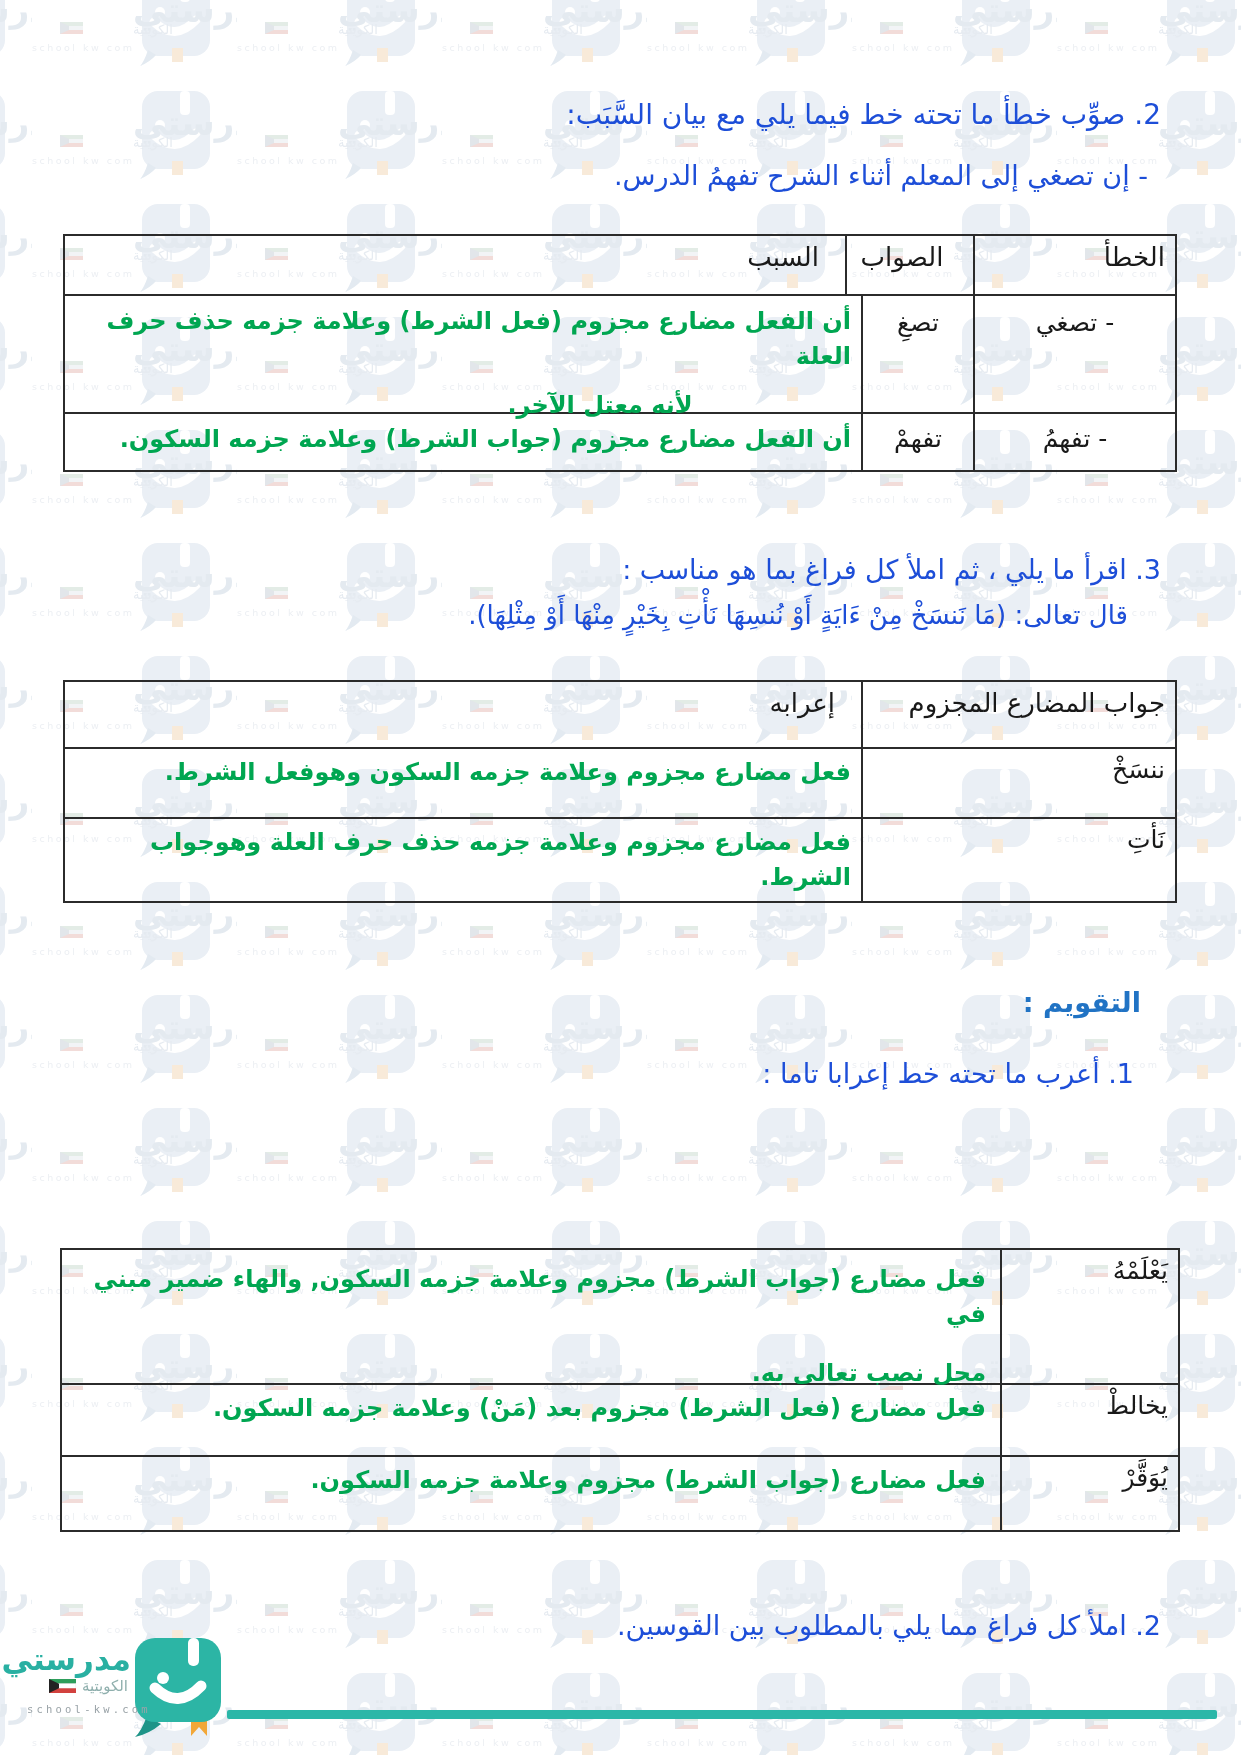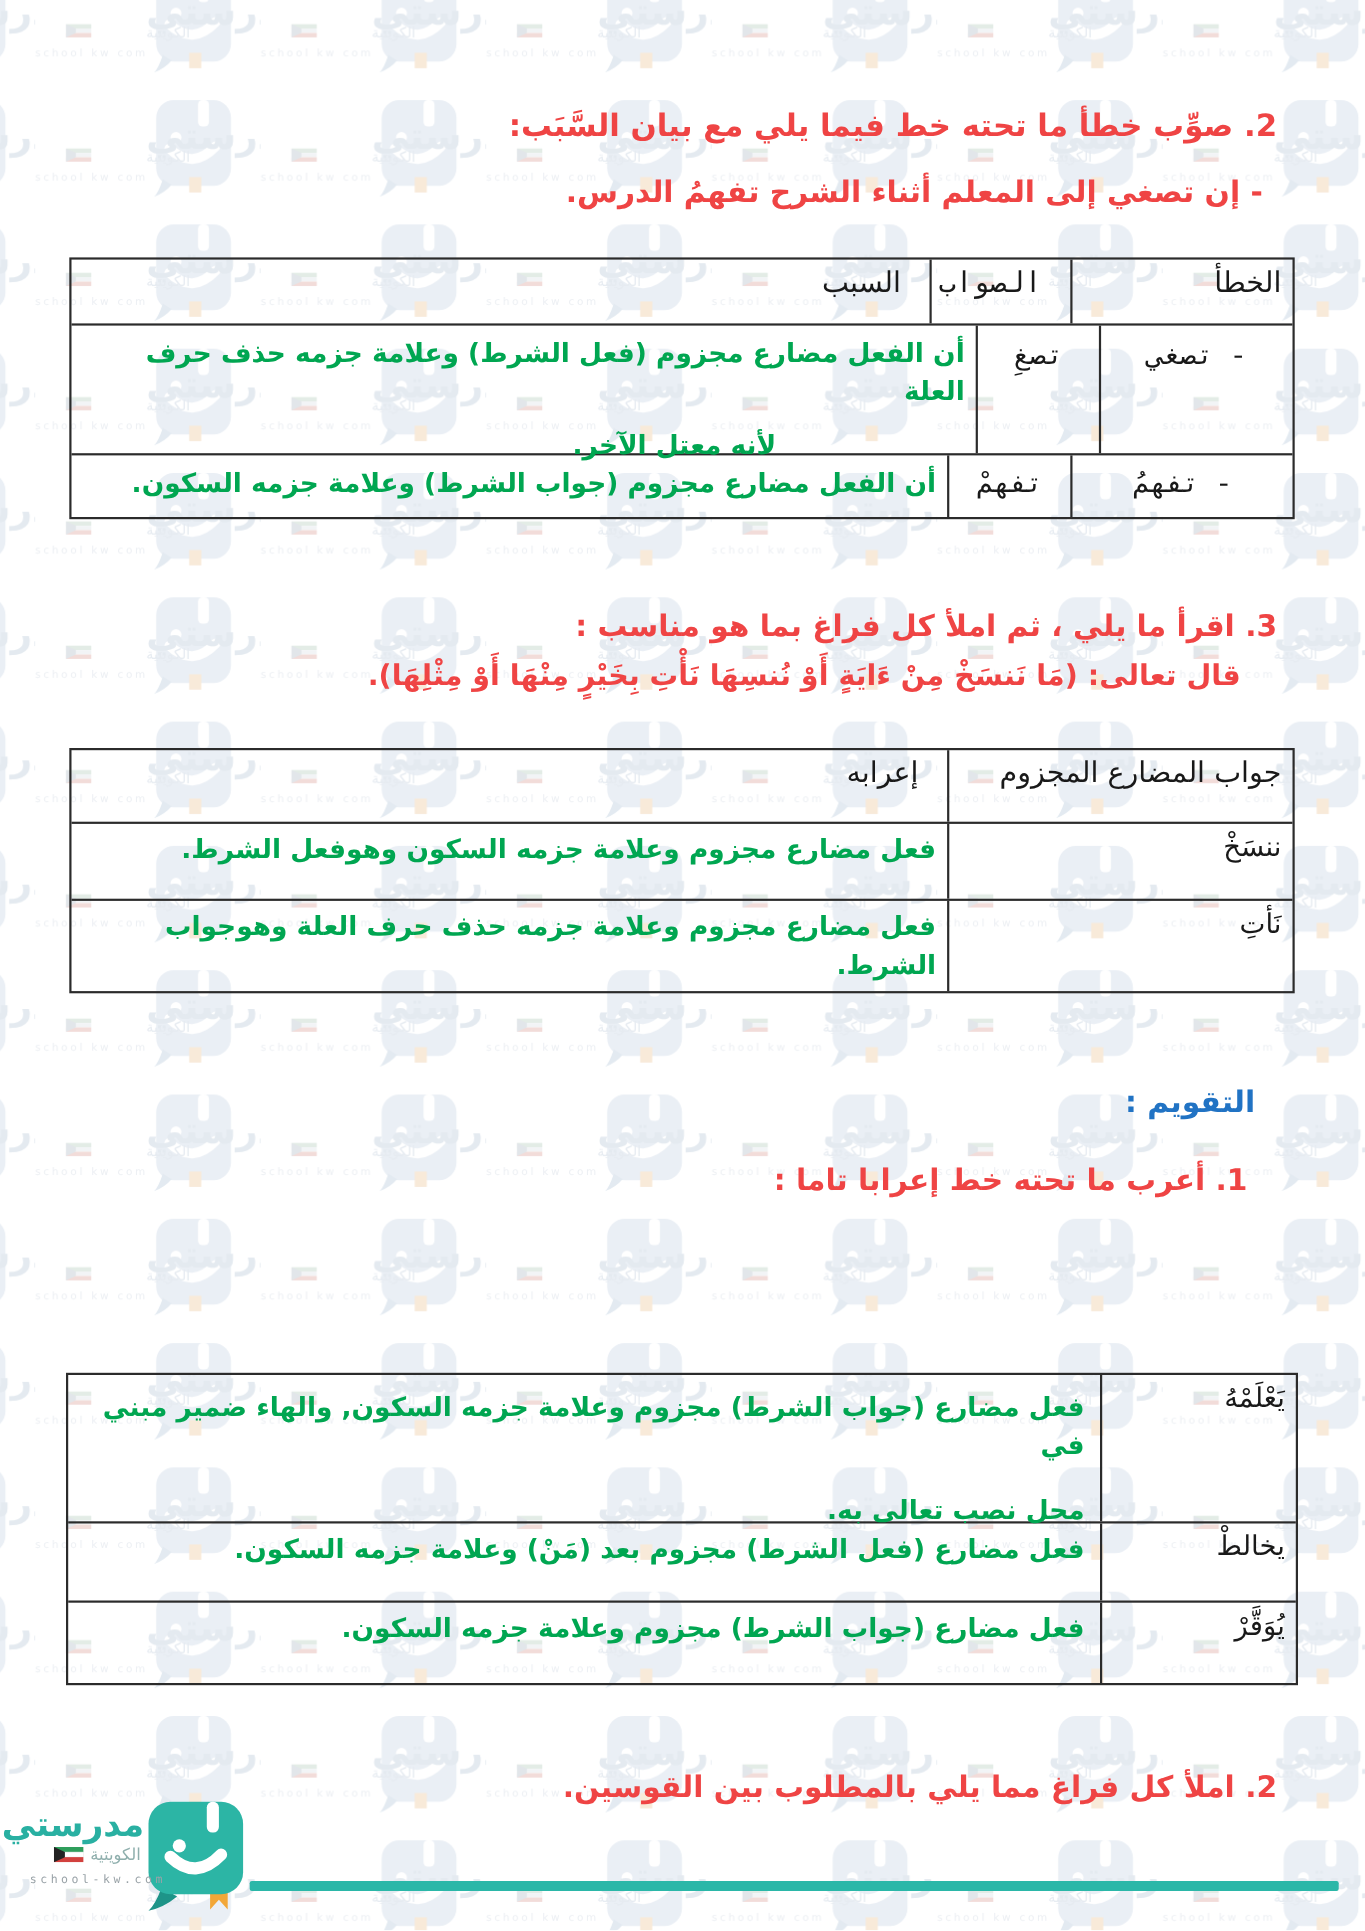--- a/index.html
+++ b/index.html
@@ -1,28 +1,28 @@
 <!DOCTYPE html>
 <html lang="ar"><head>
 <meta charset="utf-8">
 <style>
   html,body{margin:0;padding:0;background:#ffffff;}
   .page{position:relative;width:1241px;height:1755px;background:#ffffff;overflow:hidden;
         font-family:"DejaVu Sans",sans-serif;}
   .wm-layer{position:absolute;left:0;top:0;z-index:0;}
   .content{position:absolute;left:0;top:0;width:100%;height:100%;z-index:1;}
-  .abs-line{position:absolute;direction:rtl;white-space:nowrap;font-size:27px;color:#ef4444;line-height:1.35;font-weight:bold;}
+  .abs-line{position:absolute;direction:rtl;white-space:nowrap;font-size:27px;color:#1d4ed8;line-height:1.35;}
   .blue{color:#2173c4;font-weight:bold;}
   .tbl{position:absolute;direction:rtl;border:2px solid #2b2b2b;display:flex;flex-direction:column;box-sizing:border-box;}
   .tr{display:flex;flex-direction:row;box-sizing:border-box;border-bottom:2px solid #2b2b2b;}
   .tr:last-child{border-bottom:none;}
   .td{box-sizing:border-box;border-left:2px solid #2b2b2b;padding:6px 10px;font-size:25px;color:#191919;
       direction:rtl;text-align:right;}
   .td:last-child{border-left:none;}
-  .center{text-align:center;font-family:Liberation Mono, monospace;}
+  .center{text-align:center;}
   .green{color:#00a651;font-weight:bold;font-size:24px;line-height:1.45;}
   .l2-shift{display:block;text-align:center;padding-left:274px;margin-top:14px;}
   .l2-right{display:block;margin-top:24px;}
   .hcell{font-size:26px;margin-left:16px;}
   .footer-brand{position:absolute;left:20px;top:1641px;width:111px;text-align:right;direction:rtl;
                 font-size:31px;font-weight:bold;color:#29b0a2;white-space:nowrap;}
   .footer-subrow{position:absolute;left:49px;top:1677px;display:flex;align-items:center;gap:6px;}
   .footer-sub{font-size:15px;color:#8fafad;direction:rtl;white-space:nowrap;}
   .footer-url{position:absolute;left:27px;top:1703px;font-size:10.5px;letter-spacing:3.2px;color:#9aa3a8;
               font-family:"DejaVu Sans Mono",monospace;white-space:nowrap;}
@@ -64,21 +64,21 @@
     <div class="abs-line" style="top:96px;right:80px;font-size:28px">2. صوِّب خطأ ما تحته خط فيما يلي مع بيان السَّبَب:</div>
     <div class="abs-line" style="top:158px;right:93px">- إن تصغي إلى المعلم أثناء الشرح تفهمُ الدرس.</div>
 
     <div class="tbl" style="left:63px;top:234px;width:1114px;height:238px">
       <div class="tr" style="height:60px">
         <div class="td hcell" style="width:202px">الخطأ</div>
         <div class="td hcell center" style="width:112px">الصواب</div>
         <div class="td hcell" style="flex:1">السبب</div>
       </div>
       <div class="tr" style="height:118px">
-        <div class="td center" style="width:176px;padding-top:12px">- تصغي</div>
+        <div class="td center" style="width:202px;padding-top:12px">- تصغي</div>
         <div class="td center" style="width:112px;padding-top:12px">تصغِ</div>
         <div class="td" style="flex:1;padding-top:8px">
           <span class="green">أن الفعل مضارع مجزوم (فعل الشرط) وعلامة جزمه حذف حرف العلة</span>
           <span class="green l2-shift">لأنه معتل الآخر.</span>
         </div>
       </div>
       <div class="tr" style="flex:1">
         <div class="td center" style="width:202px;padding-top:10px">- تفهمُ</div>
         <div class="td center" style="width:112px;padding-top:10px">تفهمْ</div>
         <div class="td" style="flex:1;padding-top:8px">

